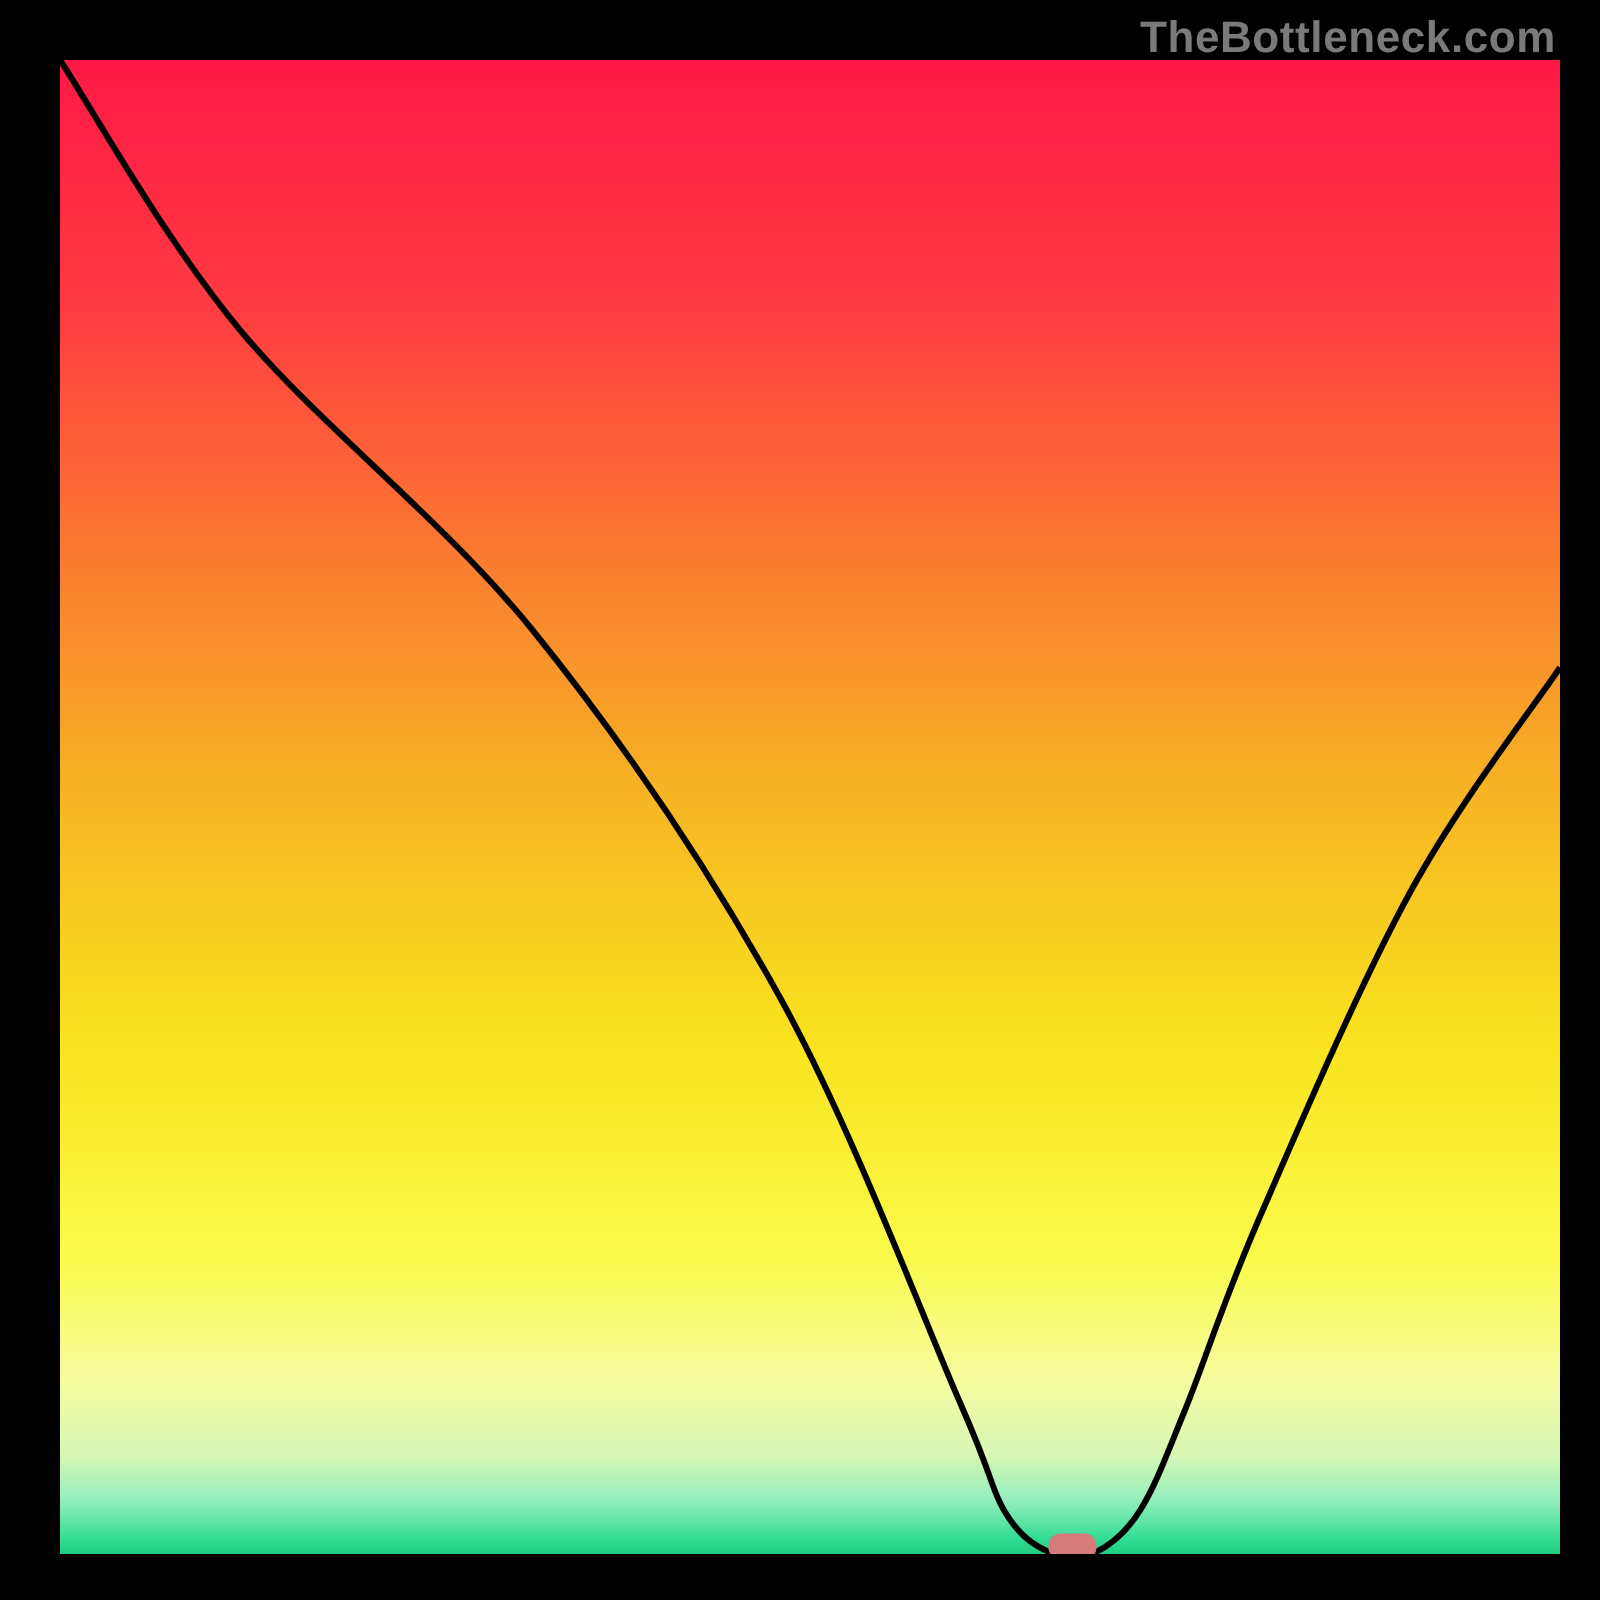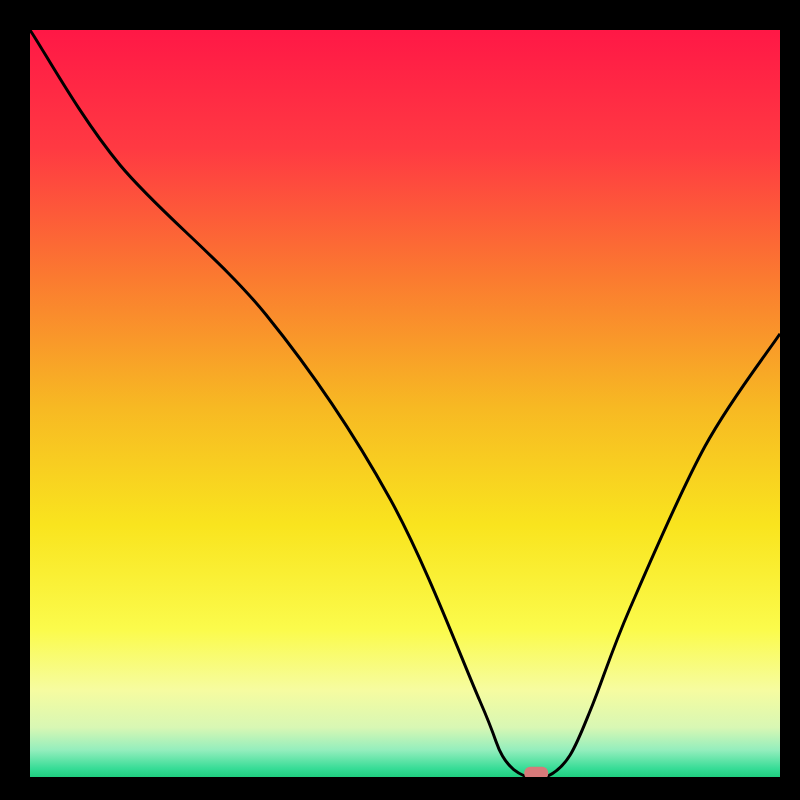--- a/index.html
+++ b/index.html
@@ -29,20 +29,21 @@
   svg.plot {
     position: absolute;
     left: 0;
     top: 0;
   }
 </style>
 </head>
 <body>
 
 <div class="container">
+  <div class="watermark">TheBottleneck.com</div>
 
   <svg class="plot" width="800" height="800" viewBox="0 0 800 800">
     <defs>
       <linearGradient id="bg-grad" x1="0" y1="0" x2="0" y2="1">
           <stop offset="0.00%" stop-color="#ff1846"></stop>
           <stop offset="16.00%" stop-color="#ff3a42"></stop>
           <stop offset="33.00%" stop-color="#fb7a30"></stop>
           <stop offset="50.00%" stop-color="#f7b823"></stop>
           <stop offset="66.00%" stop-color="#f9e41e"></stop>
           <stop offset="80.00%" stop-color="#fbfb4c"></stop>

